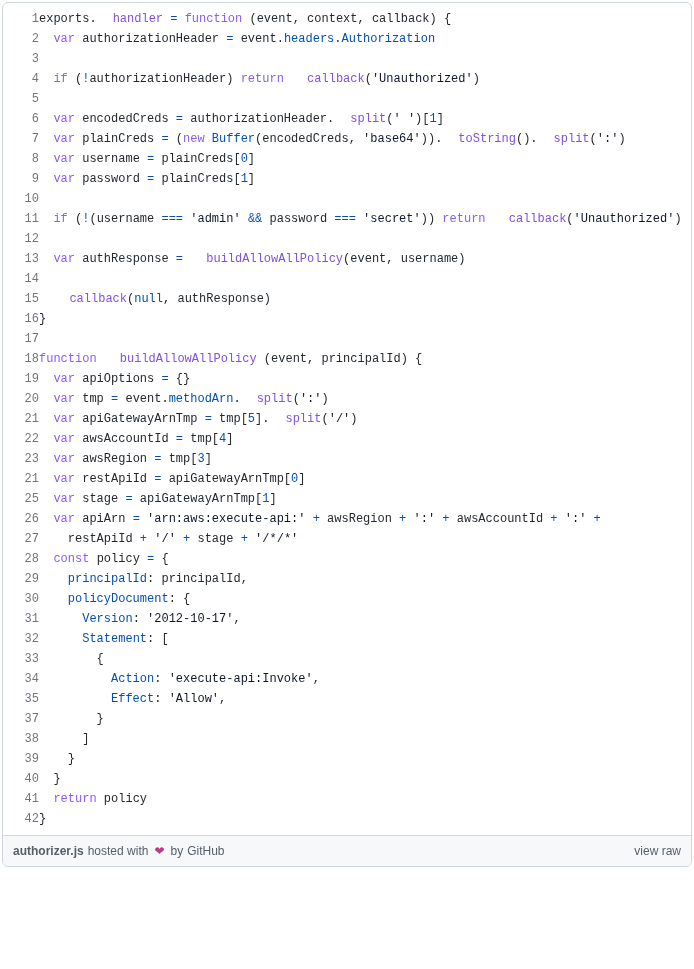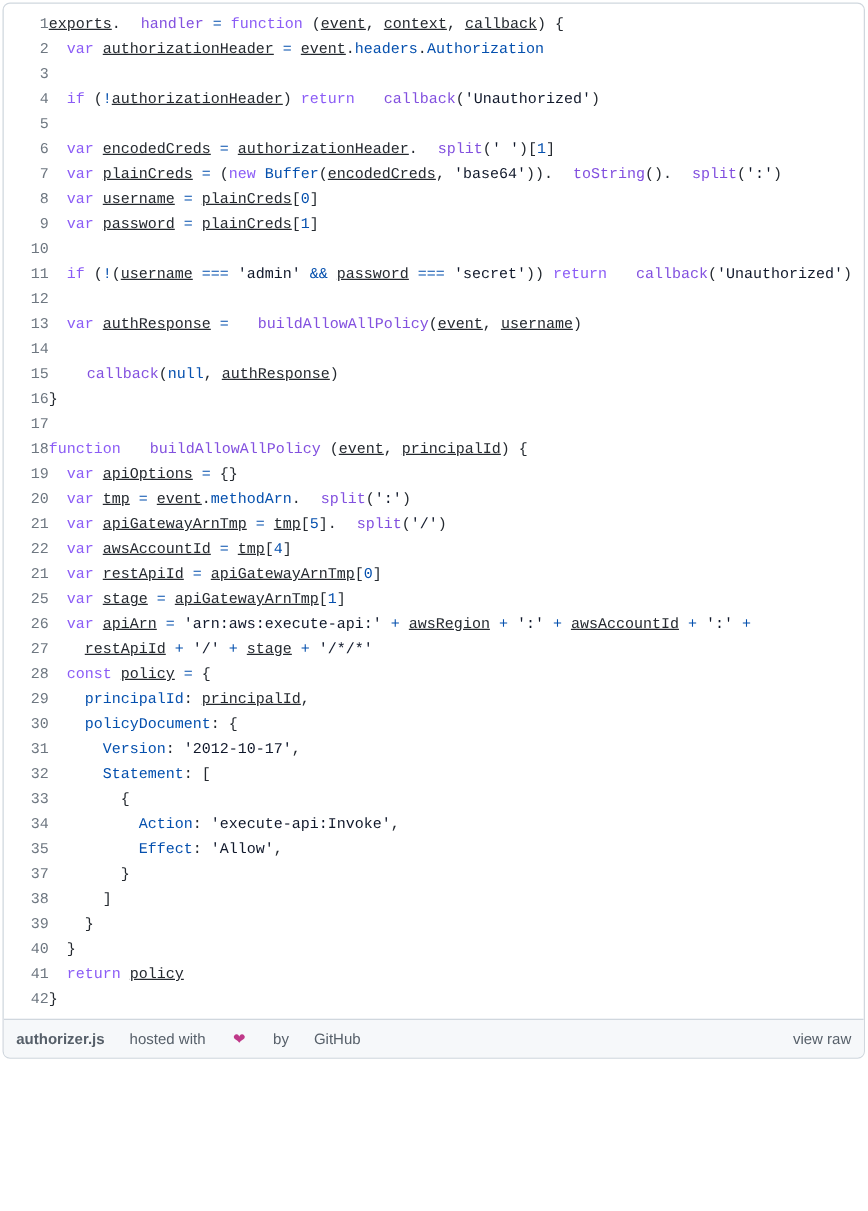--- a/index.html
+++ b/index.html
@@ -33,39 +33,39 @@
     line-height: 20px;
     font-size: 12px;
   }
   .line-code {
     padding: 0 10px 0 6px;
     line-height: 20px;
     white-space: pre;
   }
   .first-row td { padding-top: 6px; }
   .last-row td { padding-bottom: 6px; }
-  .pl-smi  { color: #24292f; text-decoration: underline; }
+  .pl-smi  { color: #24292f; }
   .pl-k    { color: #8b5cf6; }
   .pl-en   { color: #8250df; margin-left: 16px; }
   .pl-c1   { color: #0550ae; }
   .pl-s    { color: #0f172a; }
   .pl-kos  { color: #24292f; }
   .meta {
     display: flex;
     align-items: center;
     justify-content: space-between;
     padding: 8px 10px;
     background: #f6f8fa;
     border-top: 1px solid #d0d7de;
     font-family: -apple-system, BlinkMacSystemFont, "Segoe UI", Helvetica, Arial, sans-serif;
     font-size: 12px;
     color: #57606a;
   }
   .meta a { color: #57606a; text-decoration: none; }
-  .meta .left { display: flex; align-items: center; gap: 20px; }
+  .meta .left { display: flex; align-items: center; gap: 4px; }
   .meta .filename { font-weight: 600; }
   .heart { color: #bf3989; margin: 0 2px; }
   .view-raw { font-weight: 400; }
 </style>
 </head>
 <body>
 
 <div class="gist">
   <table class="code-table">
     <tbody>
@@ -149,20 +149,24 @@
           <td class="line-num">20</td>
           <td class="line-code">  <span class="pl-k">var</span> <span class="pl-smi">tmp</span> <span class="pl-c1">=</span> <span class="pl-smi">event</span><span class="pl-kos">.</span><span class="pl-c1">methodArn</span><span class="pl-kos">.</span><span class="pl-en">split</span><span class="pl-kos">(</span><span class="pl-s">':'</span><span class="pl-kos">)</span></td>
         </tr>
         <tr>
           <td class="line-num">21</td>
           <td class="line-code">  <span class="pl-k">var</span> <span class="pl-smi">apiGatewayArnTmp</span> <span class="pl-c1">=</span> <span class="pl-smi">tmp</span><span class="pl-kos">[</span><span class="pl-c1">5</span><span class="pl-kos">]</span><span class="pl-kos">.</span><span class="pl-en">split</span><span class="pl-kos">(</span><span class="pl-s">'/'</span><span class="pl-kos">)</span></td>
         </tr>
         <tr>
           <td class="line-num">22</td>
           <td class="line-code">  <span class="pl-k">var</span> <span class="pl-smi">awsAccountId</span> <span class="pl-c1">=</span> <span class="pl-smi">tmp</span><span class="pl-kos">[</span><span class="pl-c1">4</span><span class="pl-kos">]</span></td>
+        </tr>
+        <tr>
+          <td class="line-num">23</td>
+          <td class="line-code">  <span class="pl-k">var</span> <span class="pl-smi">awsRegion</span> <span class="pl-c1">=</span> <span class="pl-smi">tmp</span><span class="pl-kos">[</span><span class="pl-c1">3</span><span class="pl-kos">]</span></td>
         </tr>
         <tr>
           <td class="line-num">21</td>
           <td class="line-code">  <span class="pl-k">var</span> <span class="pl-smi">restApiId</span> <span class="pl-c1">=</span> <span class="pl-smi">apiGatewayArnTmp</span><span class="pl-kos">[</span><span class="pl-c1">0</span><span class="pl-kos">]</span></td>
         </tr>
         <tr>
           <td class="line-num">25</td>
           <td class="line-code">  <span class="pl-k">var</span> <span class="pl-smi">stage</span> <span class="pl-c1">=</span> <span class="pl-smi">apiGatewayArnTmp</span><span class="pl-kos">[</span><span class="pl-c1">1</span><span class="pl-kos">]</span></td>
         </tr>
         <tr>

